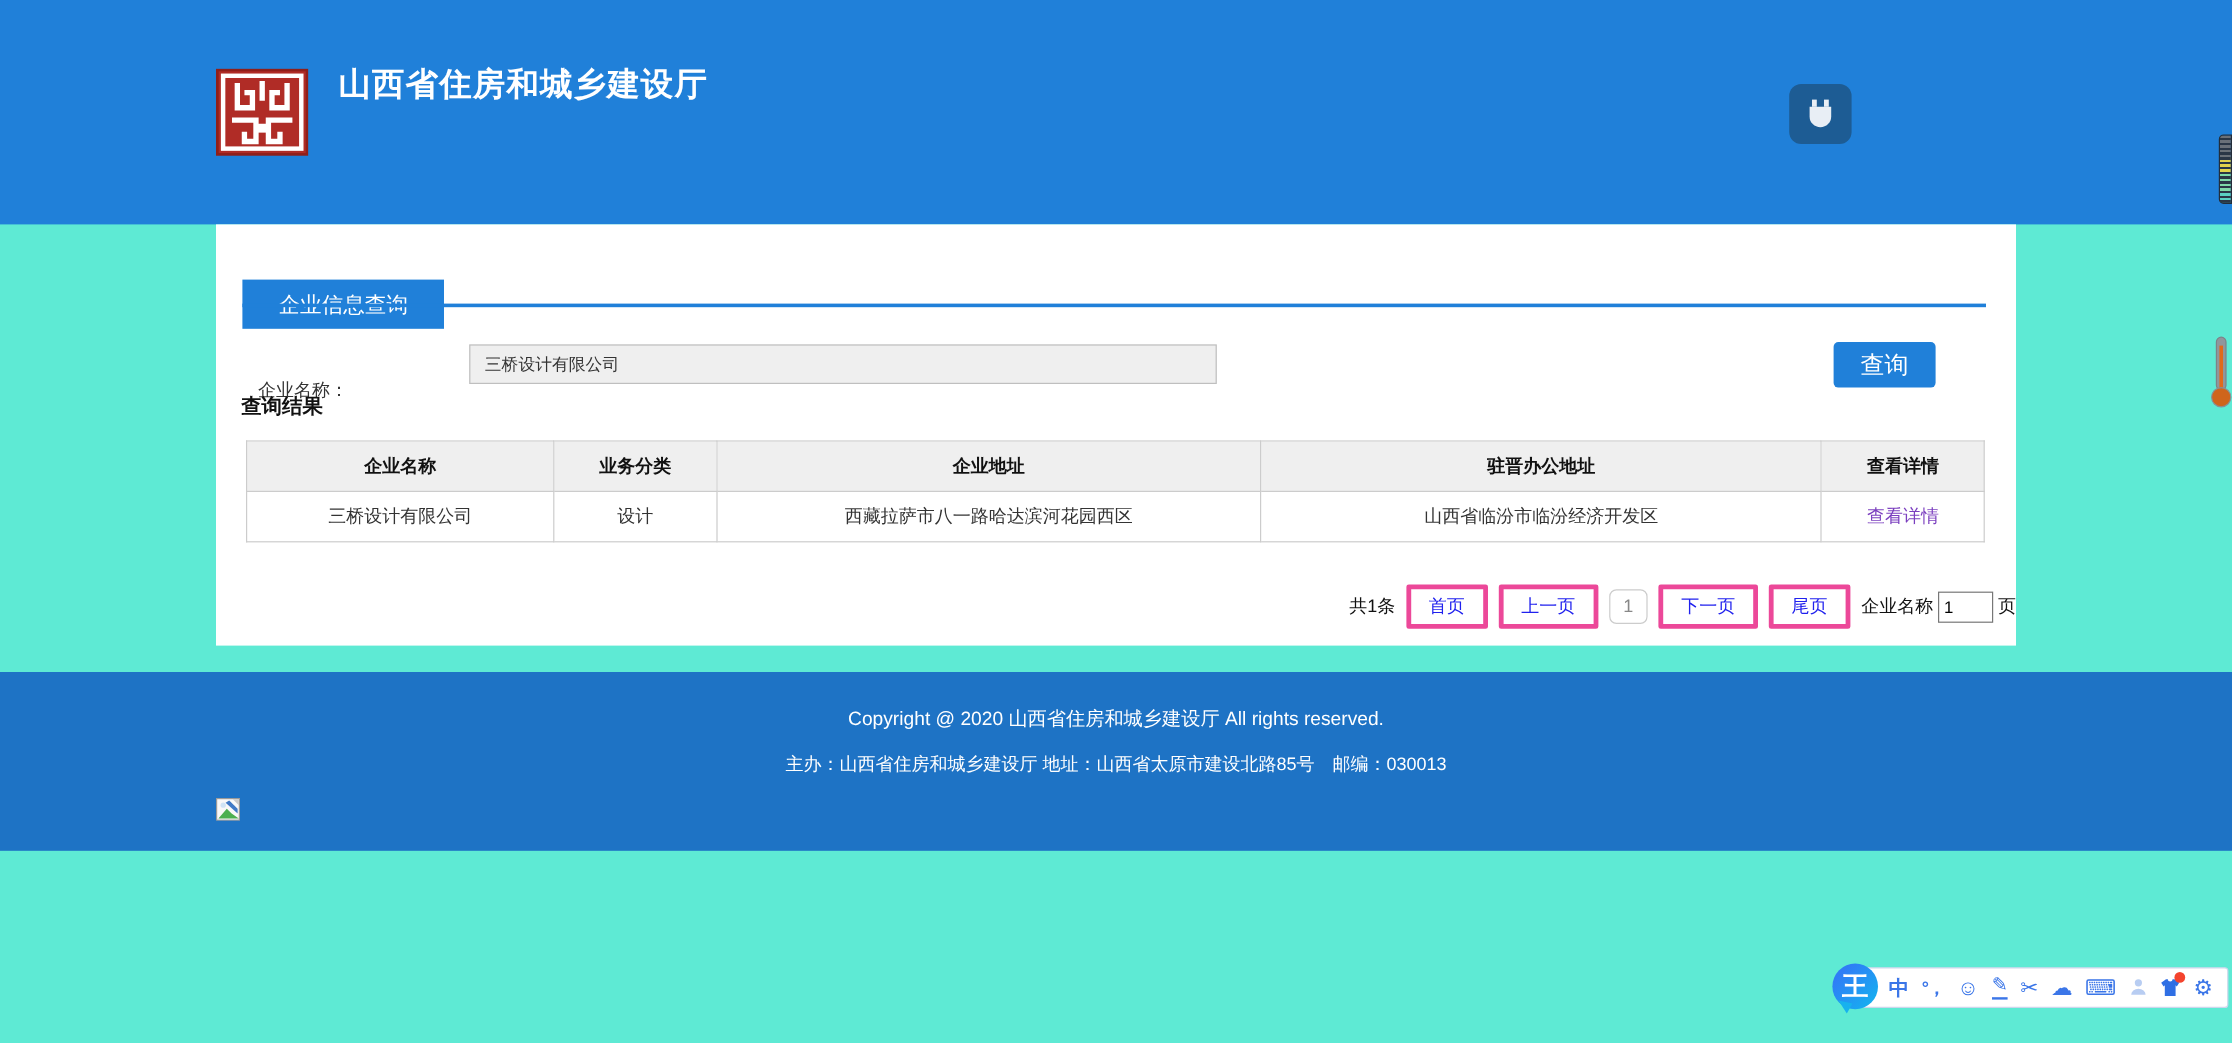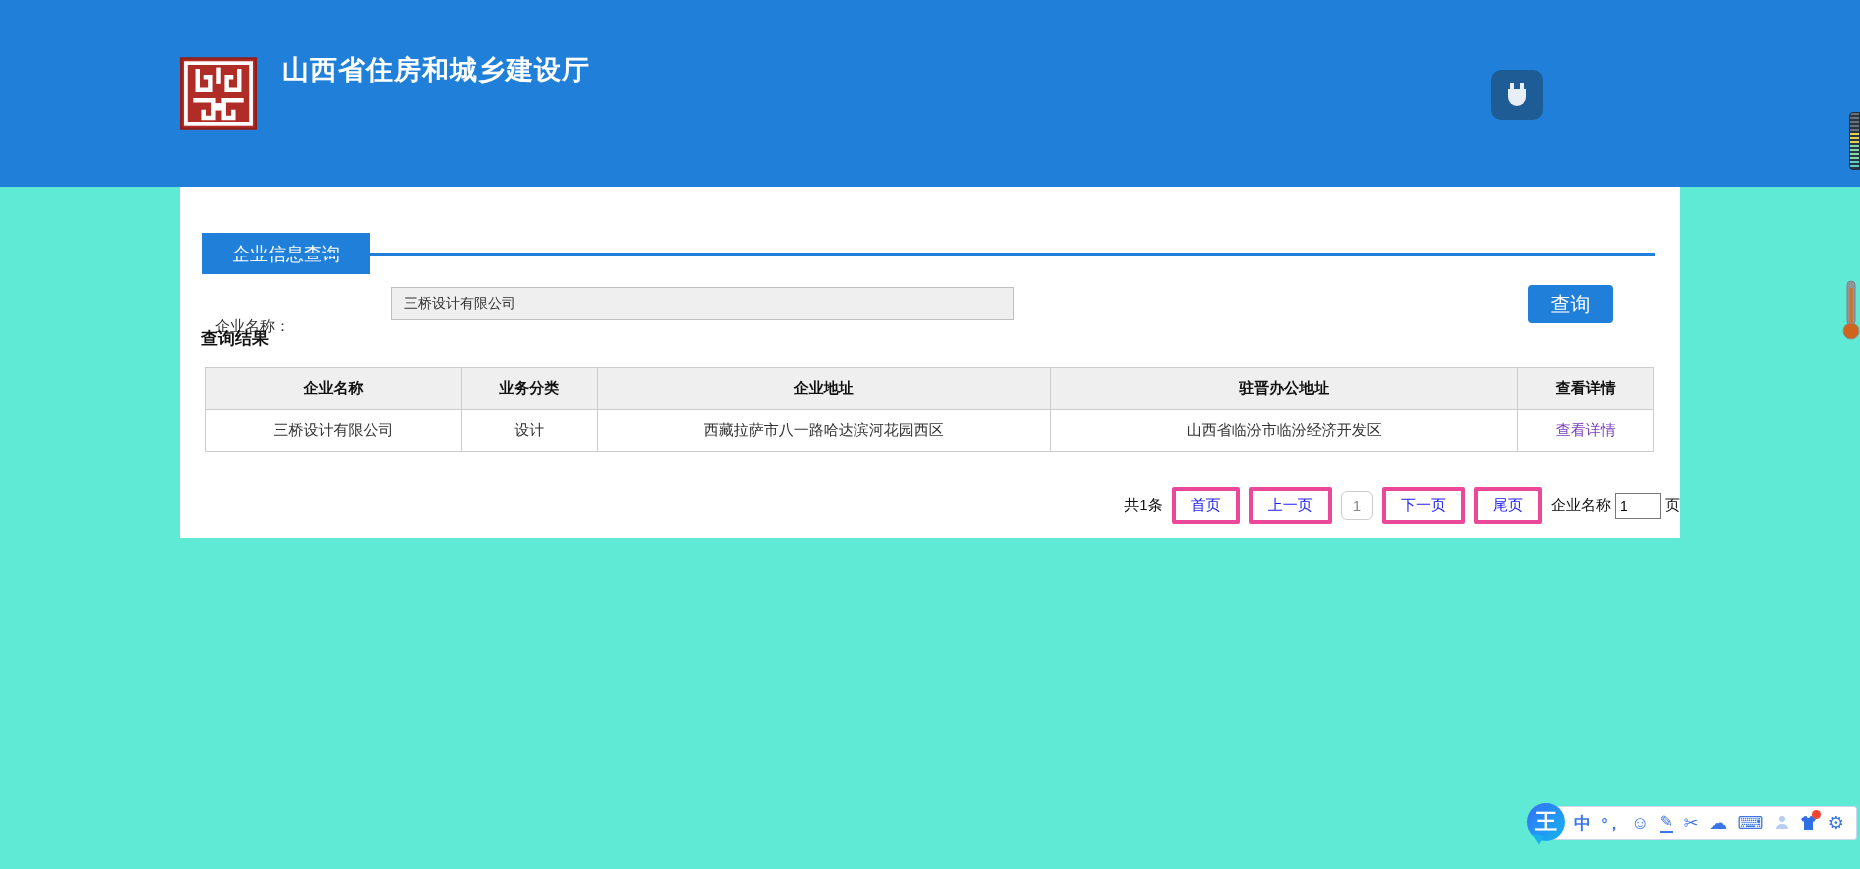--- a/index.html
+++ b/index.html
@@ -182,20 +182,33 @@
       <button class="pg-btn">下一页</button>
       <button class="pg-btn">尾页</button>
       <span class="jump-group">
         <span>企业名称</span>
           <input class="jump-input" type="text" value="1" style="">
         <span>页</span>
       </span>
     </div>
   </div>
 
+  <div class="footer">
+    <div class="f1">Copyright @ 2020 山西省住房和城乡建设厅 All rights reserved.</div>
+    <div class="f2">主办：山西省住房和城乡建设厅 地址：山西省太原市建设北路85号　邮编：030013</div>
+    <div class="broken-img">
+      <svg width="20" height="19" viewBox="0 0 20 19">
+        <rect x="0.5" y="0.5" width="19" height="18" fill="#f8f8f8" stroke="#9a9a9a"></rect>
+        <path d="M14 1 h5 v5 z" fill="#c9c9c9"></path>
+        <path d="M2 17 L9 9 L13 13 L19 17 Z" fill="#4caf50"></path>
+        <path d="M11 2 L18 9 L18 13 L8 4 Z" fill="#3f79c6"></path>
+        <circle cx="6" cy="6" r="2.2" fill="#cfe3f5"></circle>
+      </svg>
+    </div>
+  </div>
 
   <div class="ime-logo">
     <span>王</span>
   </div>
   <div class="ime-bar">
     <span class="ime-icon ime-mode">中</span>
     <span class="ime-icon ime-punct">°，</span>
     <span class="ime-icon">☺</span>
     <span class="ime-icon ime-hand">✎</span>
     <span class="ime-icon">✂</span>

